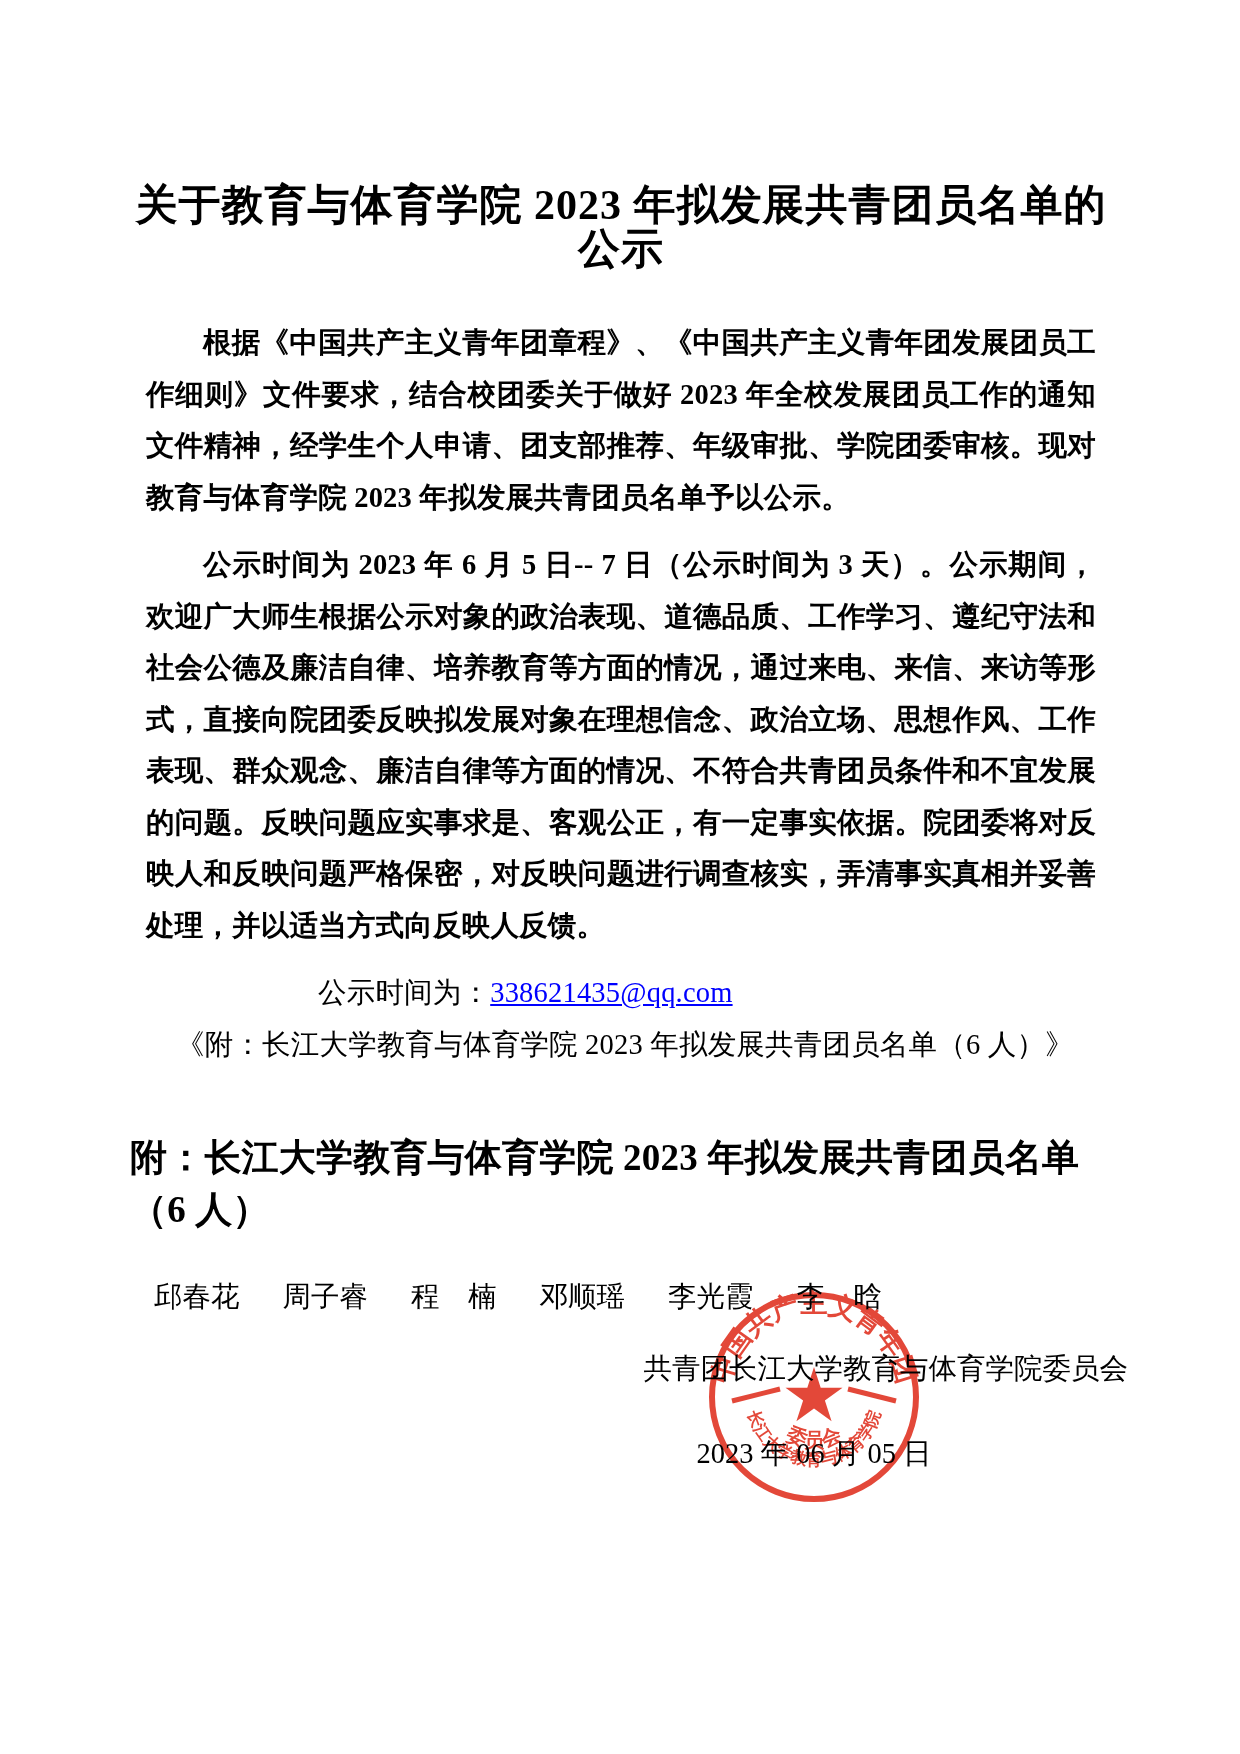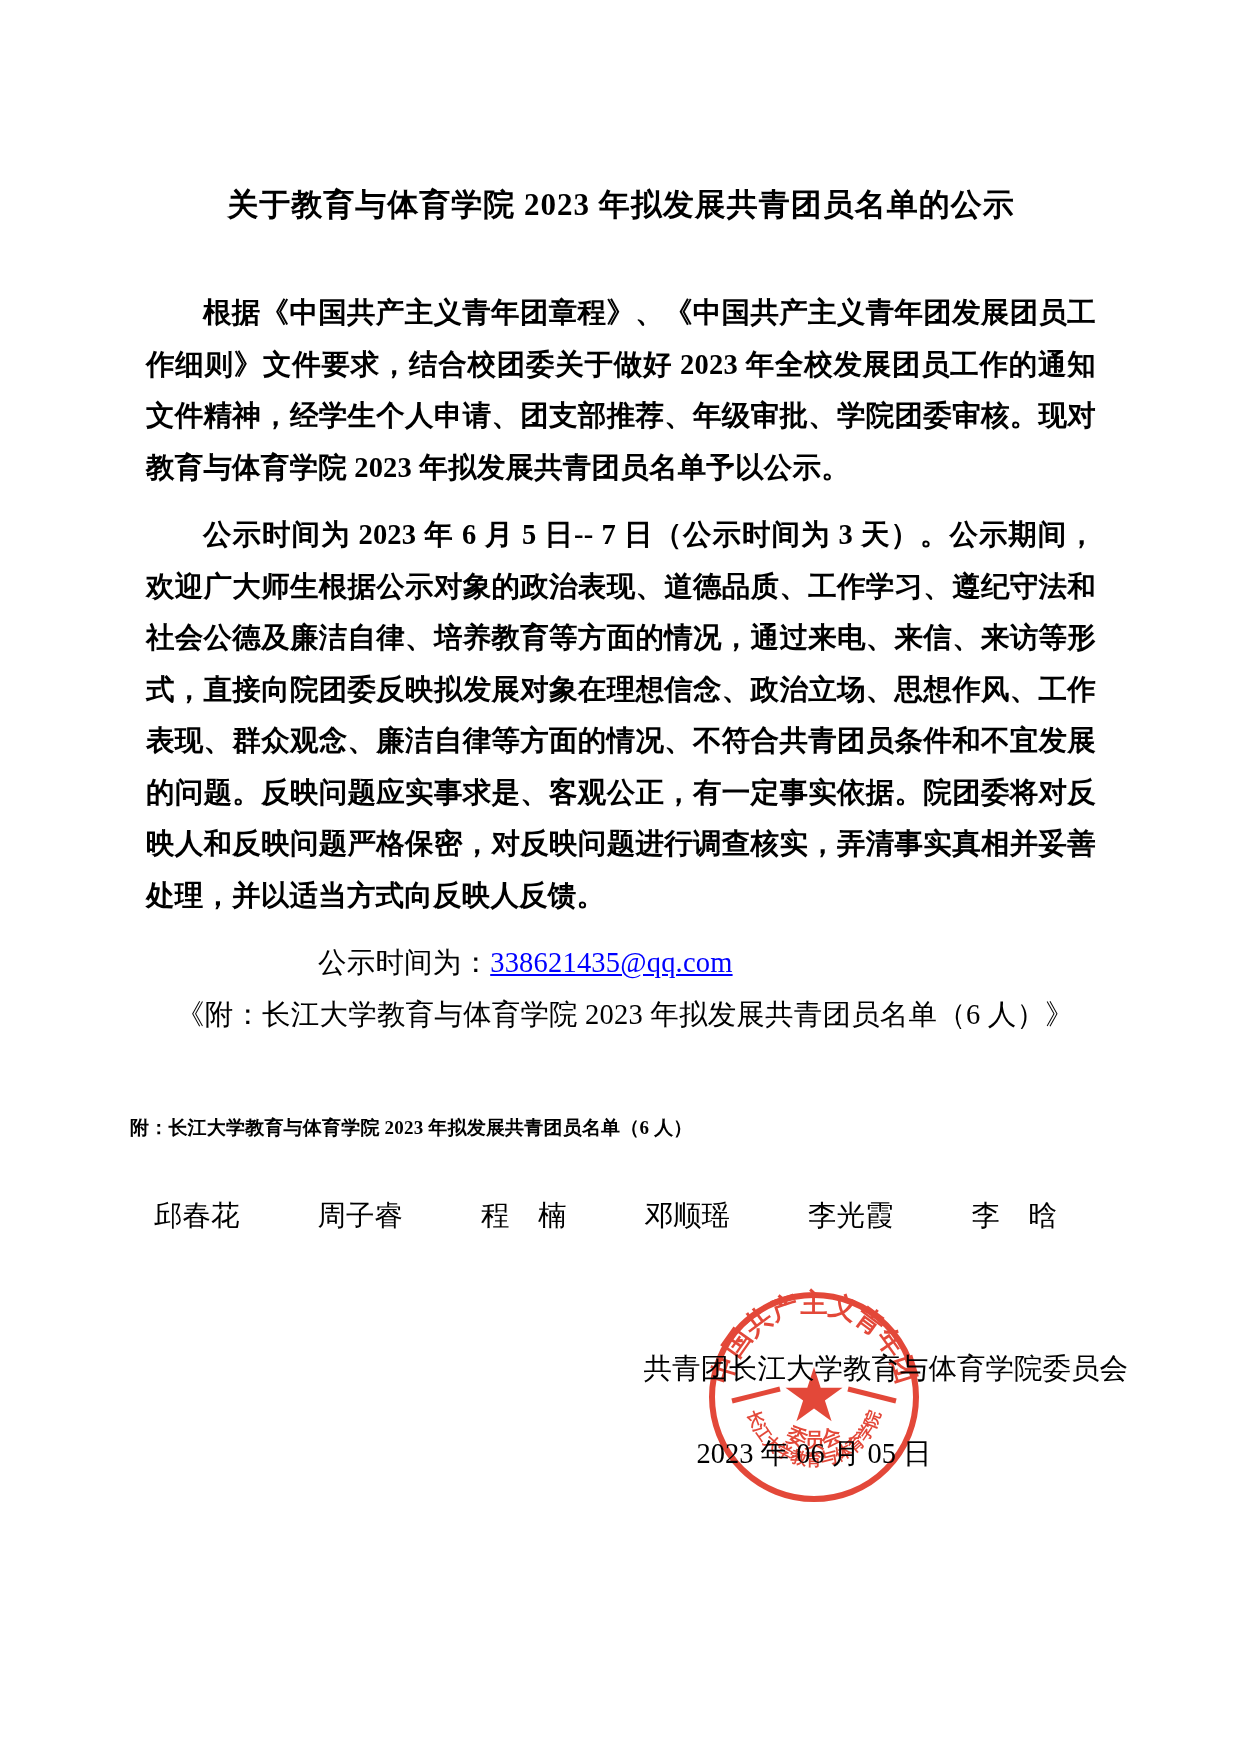--- a/index.html
+++ b/index.html
@@ -6,37 +6,37 @@
   .page {
     position:relative;
     width:1240px; height:1754px;
     background:#ffffff;
     color:#000;
     font-family:"Liberation Serif","DejaVu Serif",serif;
     overflow:hidden;
   }
   .flow { position:absolute; left:130px; top:183px; width:982px; }
   .doc-title {
-    font-size:31px; font-weight:bold; text-align:center;
-    line-height:44px; margin:0 0 60px 0; letter-spacing:1px;
+    font-size:42px; font-weight:bold; text-align:center;
+    line-height:44px; margin:0 0 46px 0; letter-spacing:1px;
   }
   .para {
     font-size:28.5px; line-height:51.5px; margin:16px;
     text-align:justify; text-indent:57px; letter-spacing:0.2px;font-weight:bold;
   }
   .line { font-size:28.5px; line-height:51.5px; margin:0; letter-spacing:0.2px; }
   .line-phone  { padding-left:68px; }
   .line-email  { padding-left:188px; }
   .line-attach { padding-left:46px; }
   .attach-heading {
-    font-size:19px; font-weight:bold; line-height:51.5px;
+    font-size:37px; font-weight:bold; line-height:51.5px;
     margin:62px 0 0 0; letter-spacing:0.2px;
   }
   .names-row {
-    display:flex; gap:78px; padding-left:24px; margin-top:36px;
+    display:flex; gap:43px; padding-left:24px; margin-top:36px;
     font-size:28.5px; line-height:51.5px; white-space:pre;
   }
   .signature-line {
     position:absolute; left:0; top:1343px; width:1240px; box-sizing:border-box;
     text-align:right; padding-right:112px;
     font-size:28.5px; line-height:51.5px;
   }
   .date-line {
     position:absolute; left:574px; top:1428px; width:480px;
     text-align:center; font-size:28.5px; line-height:51.5px;

